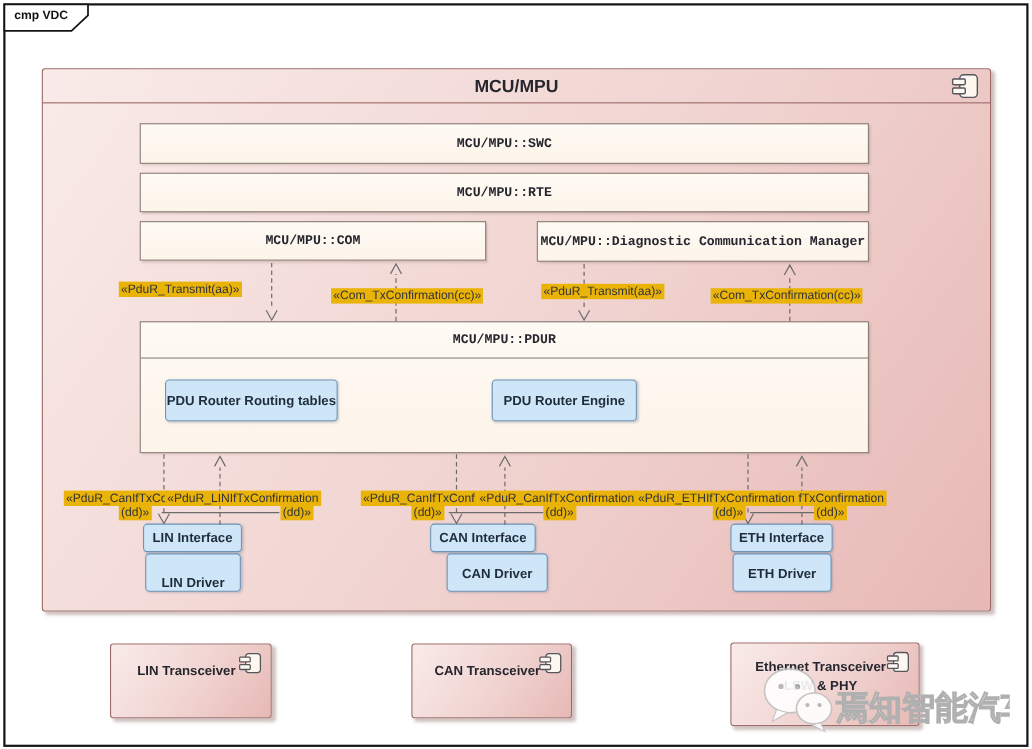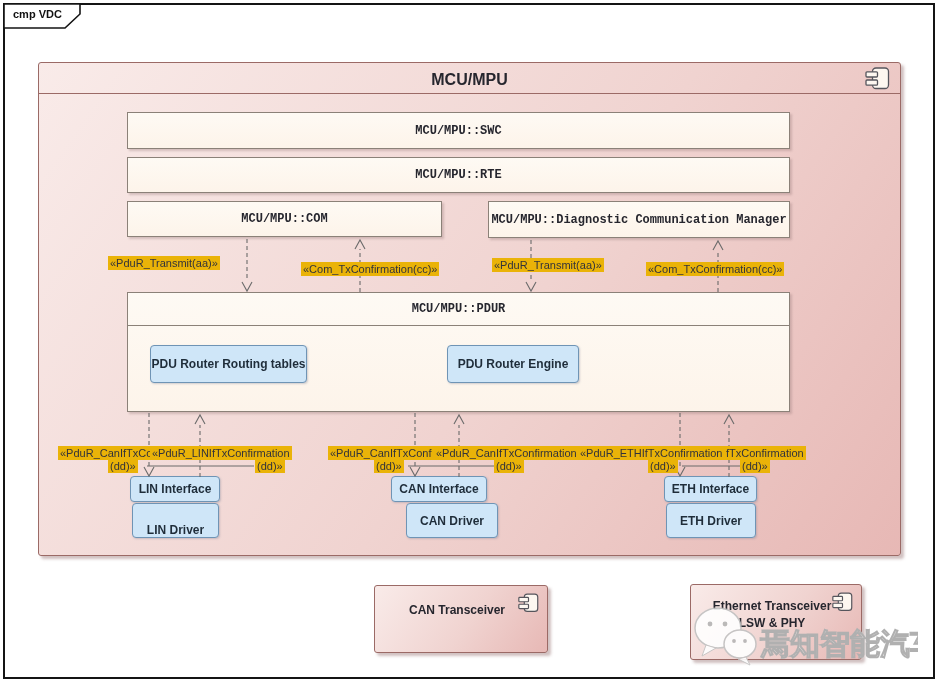--- a/index.html
+++ b/index.html
@@ -170,31 +170,39 @@
   <div class="elabel" style="left:578px;top:446px;">«PduR_ETHIfTxConfirmation</div>
   <div class="elabel" style="left:724px;top:446px;">fTxConfirmation</div>
 
   <div class="elabel" style="left:108px;top:459px;">(dd)»</div>
   <div class="elabel" style="left:255px;top:459px;">(dd)»</div>
   <div class="elabel" style="left:374px;top:459px;">(dd)»</div>
   <div class="elabel" style="left:494px;top:459px;">(dd)»</div>
   <div class="elabel" style="left:648px;top:459px;">(dd)»</div>
   <div class="elabel" style="left:740px;top:459px;">(dd)»</div>
 
-
-  <div class="component" style="left:374px;top:585px;width:174px;height:68px;">
+  <div class="component" style="left:100px;top:585px;width:147px;height:68px;">
+    <div class="tr-text tr-title" style="top:16px;">LIN Transceiver</div>
+    <svg class="comp-icon" style="right:8px;top:7px;" width="21" height="20" viewBox="0 0 25 23">
+      <rect x="7.5" y="1" width="16" height="20.5" rx="3.5" fill="#fdf7f0" stroke="#55555c" stroke-width="1.4"></rect>
+      <rect x="1" y="4.8" width="11.5" height="5.2" rx="1" fill="#fdf7f0" stroke="#55555c" stroke-width="1.4"></rect>
+      <rect x="1" y="13" width="11.5" height="5.2" rx="1" fill="#fdf7f0" stroke="#55555c" stroke-width="1.4"></rect>
+    </svg>
+  </div>
+
+  <div class="component" style="left:374px;top:585px;width:146px;height:68px;">
     <div class="tr-text tr-title" style="top:16px;">CAN Transceiver</div>
     <svg class="comp-icon" style="right:8px;top:7px;" width="21" height="20" viewBox="0 0 25 23">
       <rect x="7.5" y="1" width="16" height="20.5" rx="3.5" fill="#fdf7f0" stroke="#55555c" stroke-width="1.4"></rect>
       <rect x="1" y="4.8" width="11.5" height="5.2" rx="1" fill="#fdf7f0" stroke="#55555c" stroke-width="1.4"></rect>
       <rect x="1" y="13" width="11.5" height="5.2" rx="1" fill="#fdf7f0" stroke="#55555c" stroke-width="1.4"></rect>
     </svg>
   </div>
 
-  <div class="component" style="left:664px;top:584px;width:172px;height:76px;margin-left:26px;">
+  <div class="component" style="left:664px;top:584px;width:172px;height:76px;">
     <div class="tr-text tr-title" style="top:13px;">
       <div>Ethernet Transceiver</div>
       <div>LSW &amp; PHY</div>
     </div>
     <svg class="comp-icon" style="right:8px;top:7px;" width="21" height="20" viewBox="0 0 25 23">
       <rect x="7.5" y="1" width="16" height="20.5" rx="3.5" fill="#fdf7f0" stroke="#55555c" stroke-width="1.4"></rect>
       <rect x="1" y="4.8" width="11.5" height="5.2" rx="1" fill="#fdf7f0" stroke="#55555c" stroke-width="1.4"></rect>
       <rect x="1" y="13" width="11.5" height="5.2" rx="1" fill="#fdf7f0" stroke="#55555c" stroke-width="1.4"></rect>
     </svg>
   </div>

